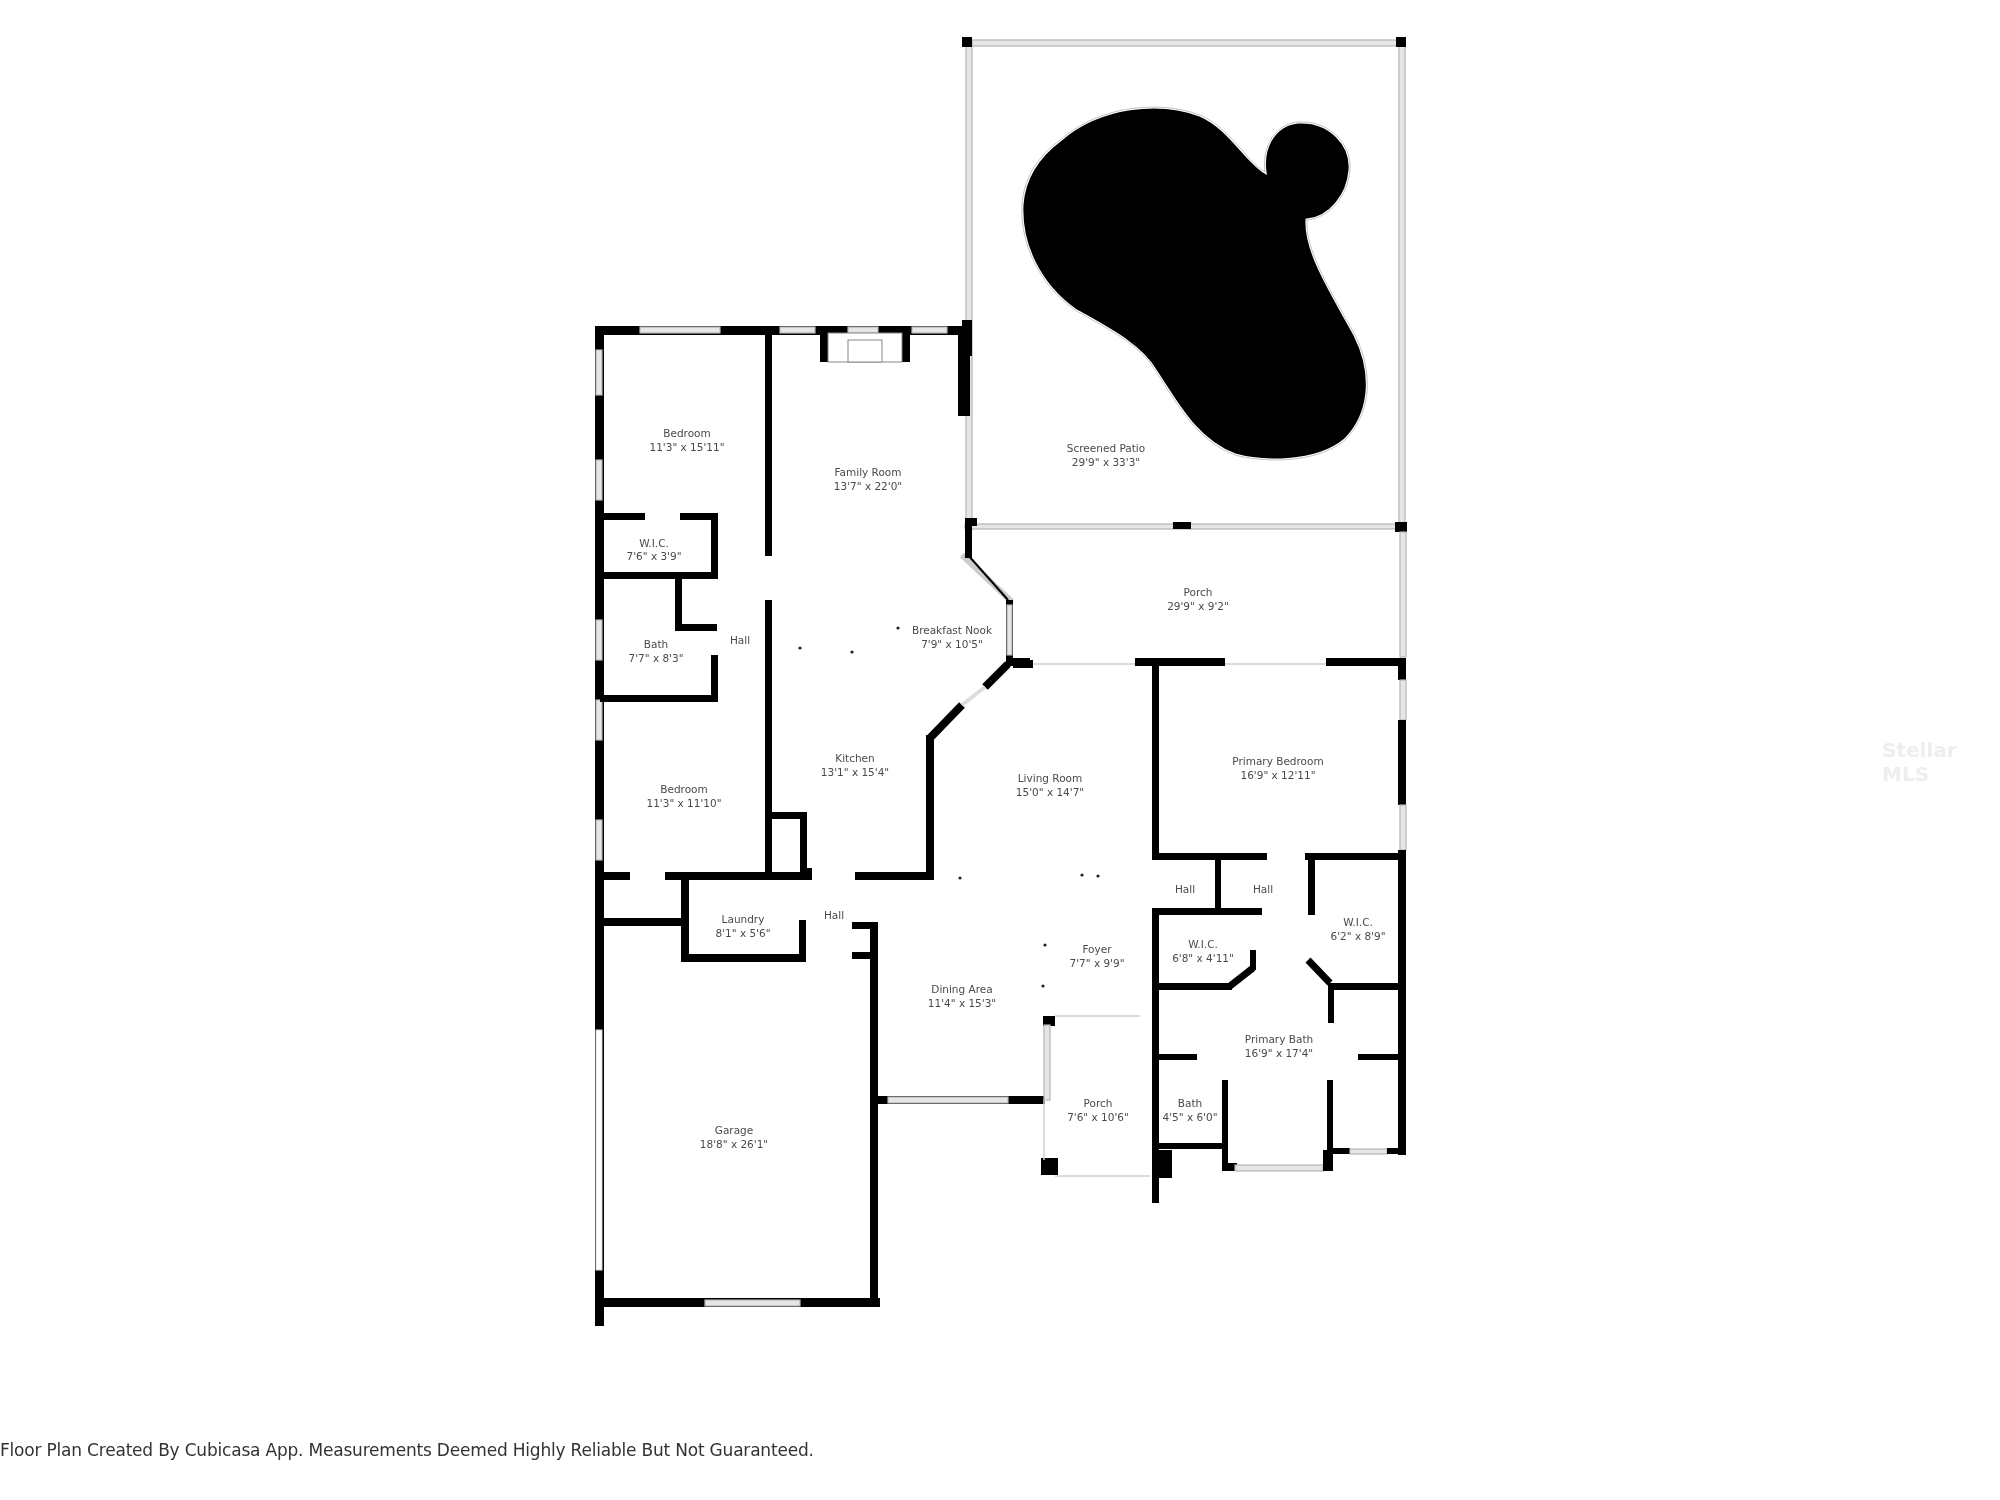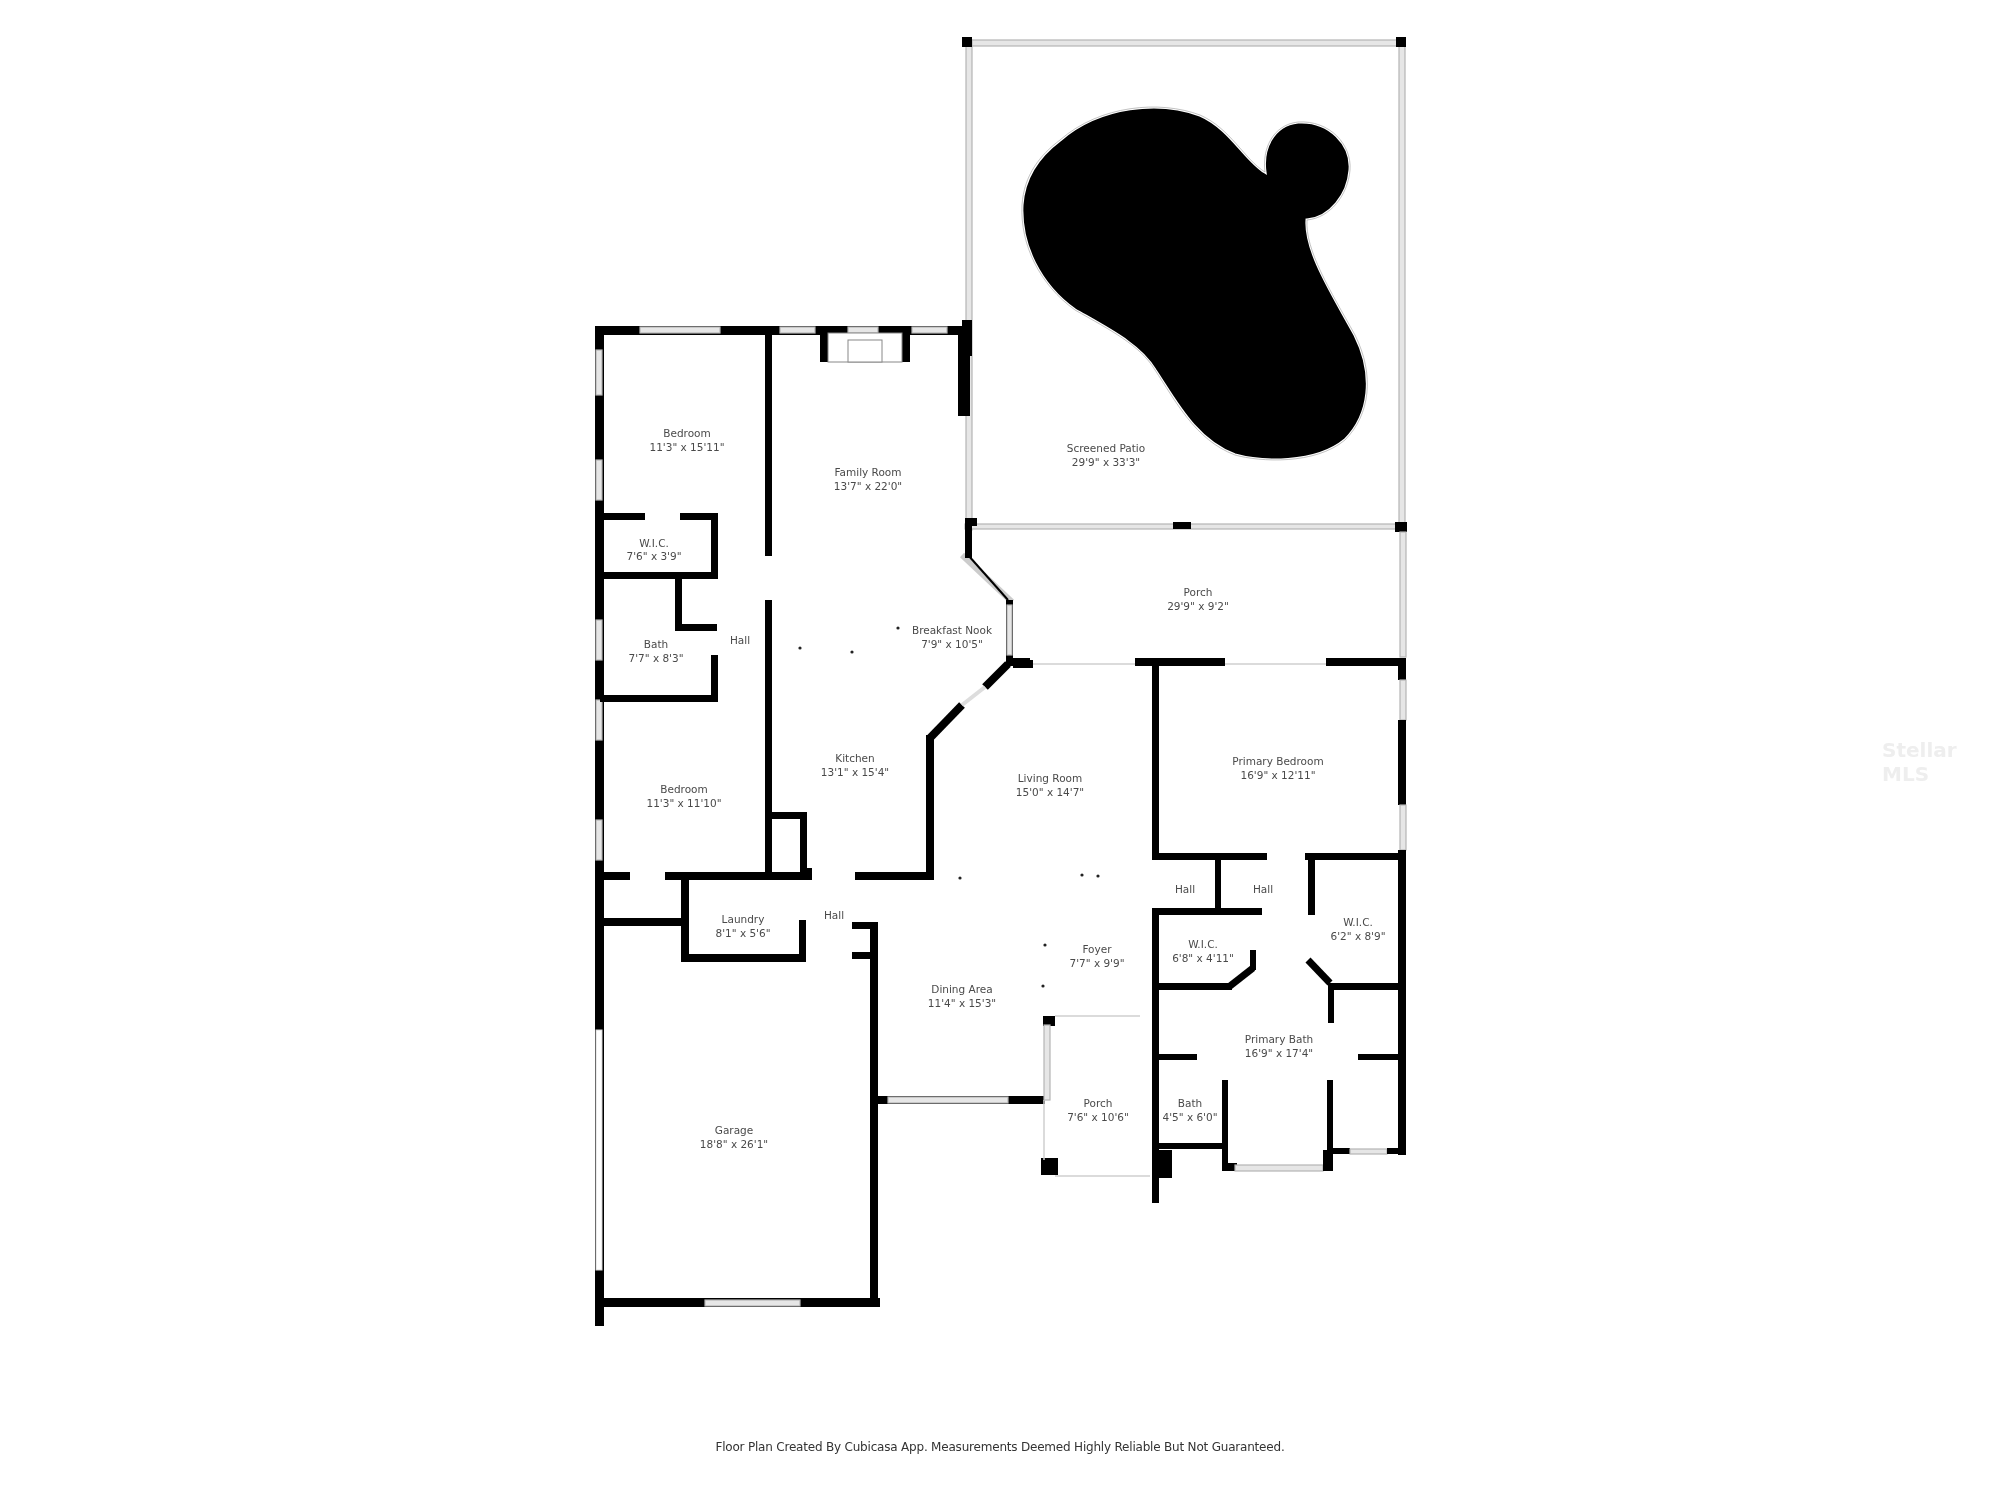--- a/index.html
+++ b/index.html
@@ -4,22 +4,22 @@
   <style>
     html, body { margin: 0; padding: 0; background: #ffffff; }
     body { width: 2000px; height: 1500px; position: relative; overflow: hidden; font-family: "DejaVu Sans", sans-serif; }
     #plan { position: absolute; left: 0; top: 0; width: 2000px; height: 1500px; }
     .wall { fill: #000; }
     .win { fill: #e6e6e6; stroke: #b5b5b5; stroke-width: 1.2; }
     .thin { stroke: #cfcfcf; stroke-width: 1.5; fill: none; }
     .dot { fill: #222; }
     .room-name, .room-dim { font-family: "DejaVu Sans", sans-serif; font-size: 10.5px; fill: #4a4a4a; text-anchor: middle; }
     .footer {
-      position: absolute; left: 0; width: 2000px; top: 1440px; text-align: center;
-      font-family: "DejaVu Sans", sans-serif; font-size: 12px; color: #333; letter-spacing: -0.2px;
+      position: absolute; left: 0; width: 2000px; top: 1440px; text-align: left;
+      font-family: "DejaVu Sans", sans-serif; font-size: 17px; color: #333; letter-spacing: -0.2px;
     }
     .watermark {
       position: absolute; left: 1882px; top: 738px; font-family: "DejaVu Sans", sans-serif;
       font-size: 20px; font-weight: bold; color: #eeeeee;
     }
   </style>
 </head>
 <body>
 
 <svg id="plan" viewBox="0 0 2000 1500" xmlns="http://www.w3.org/2000/svg">

